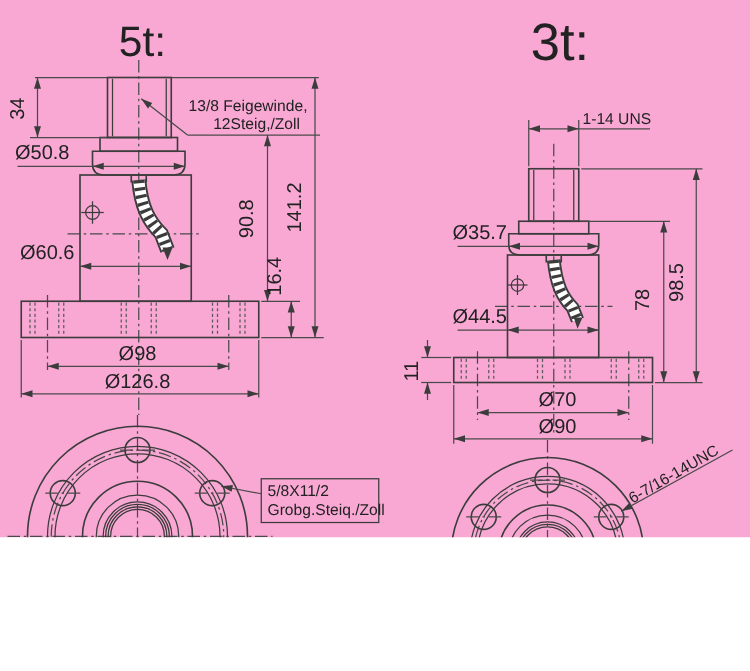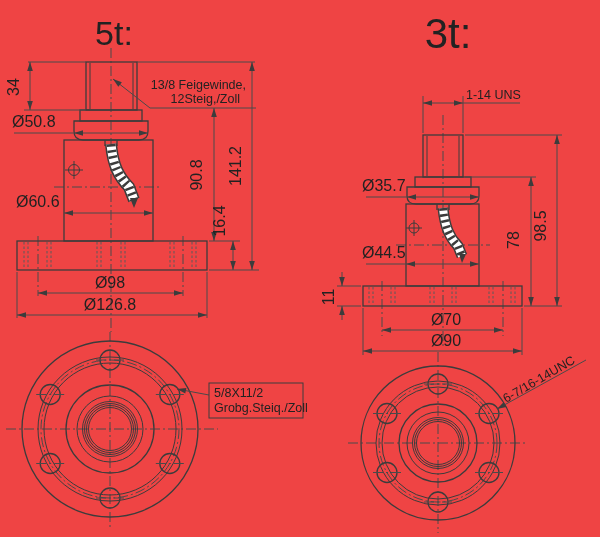--- a/index.html
+++ b/index.html
@@ -1,16 +1,16 @@
 <!DOCTYPE html>
 <html><head>
 <meta charset="utf-8">
 <style>
   html,body{margin:0;padding:0;background:#ffffff;}
-  .stage{position:relative;width:600px;height:537px;background:#ef4444;overflow:hidden;
+  .stage{position:relative;width:600px;height:430px;background:#f9a8d4;overflow:hidden;
          font-family:"Liberation Sans",sans-serif;}
   svg{position:absolute;left:0;top:0;}
   svg text{fill:#222222;font-family:"Liberation Sans",sans-serif;}
   .obj{stroke:#3c3c3c;stroke-width:1.3;fill:none;}
   .thin{stroke:#3c3c3c;stroke-width:1;fill:none;}
   .dim{stroke:#4a4a4a;stroke-width:1;fill:none;}
   .cl{stroke:#4a4a4a;stroke-width:1;fill:none;stroke-dasharray:10 3 2 3;}
   .hid{stroke:#5a5a5a;stroke-width:1;fill:none;stroke-dasharray:2.5 2;}
   .dimtxt{font-size:16px;}
   .notetxt{font-size:12.5px;}

